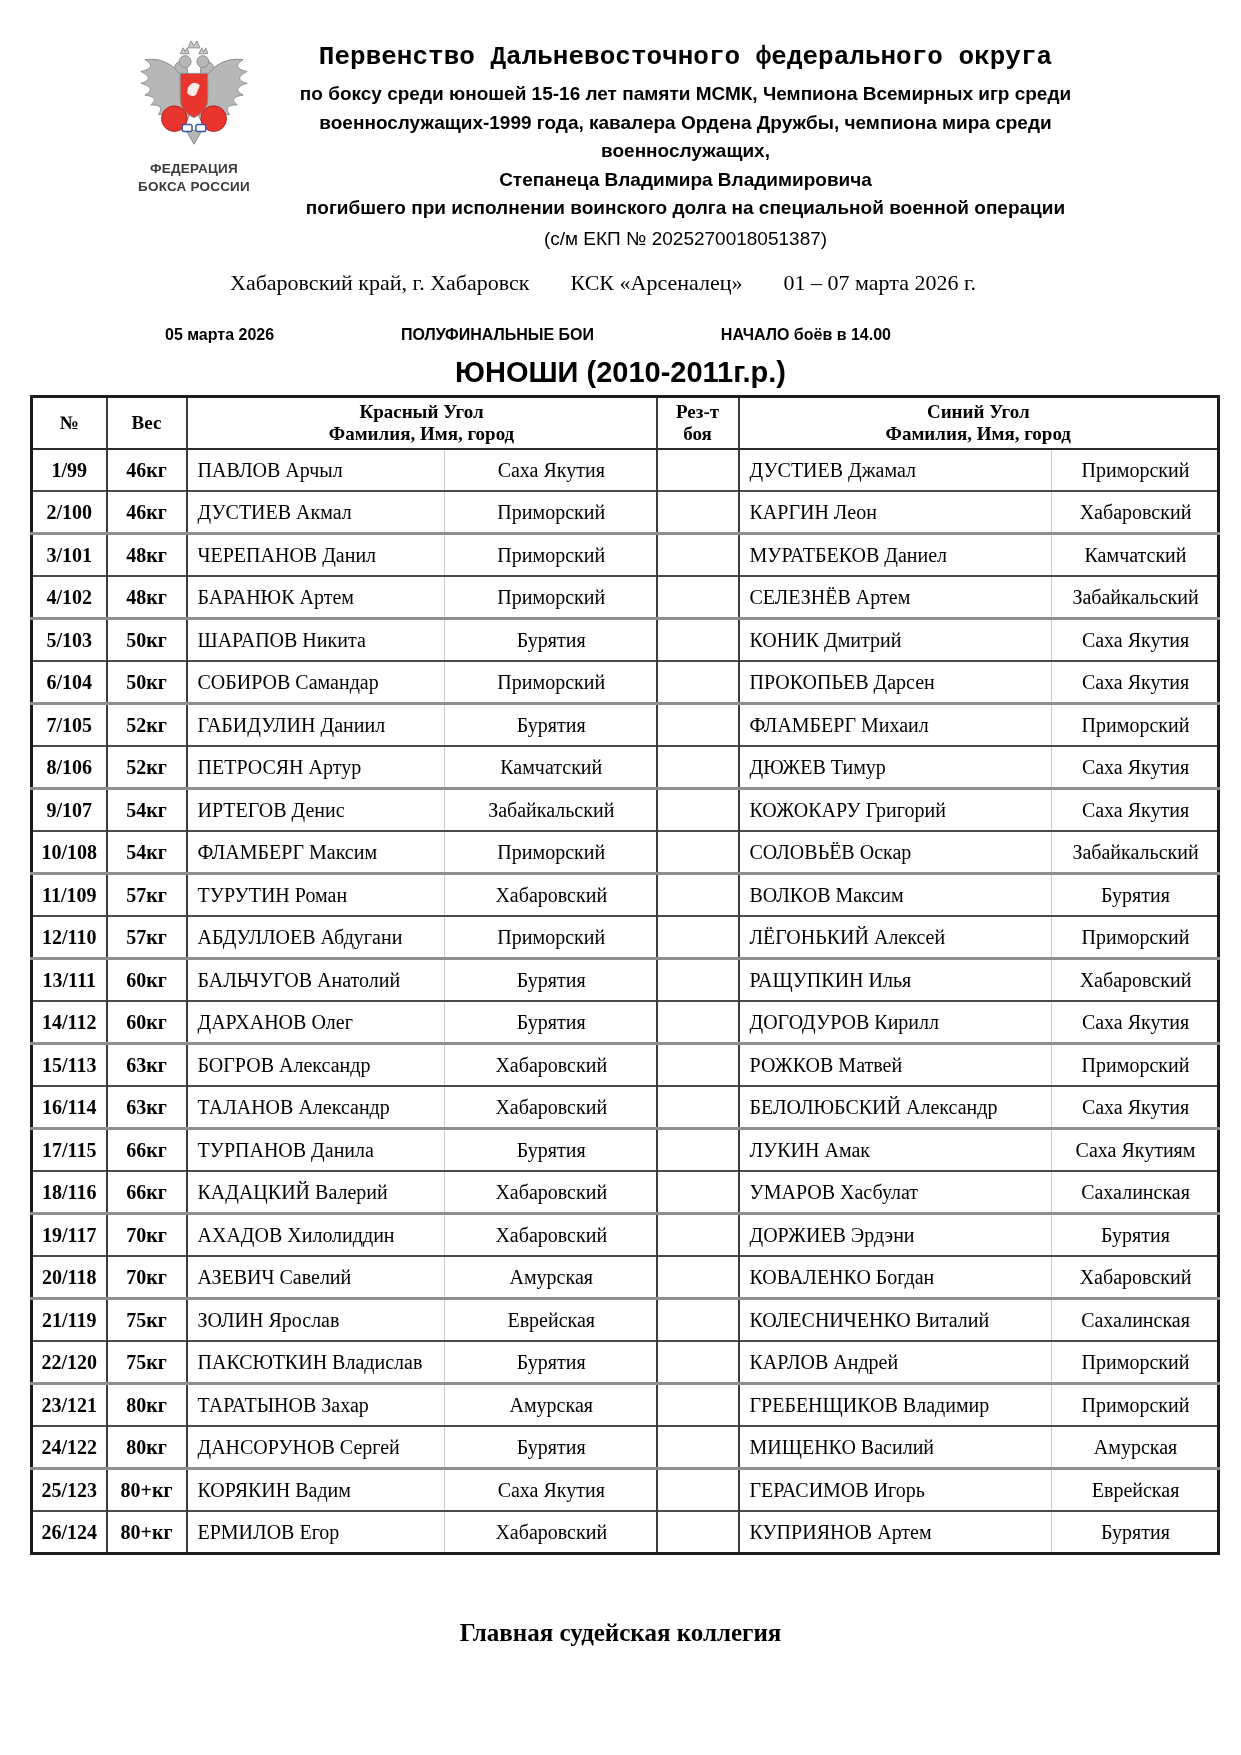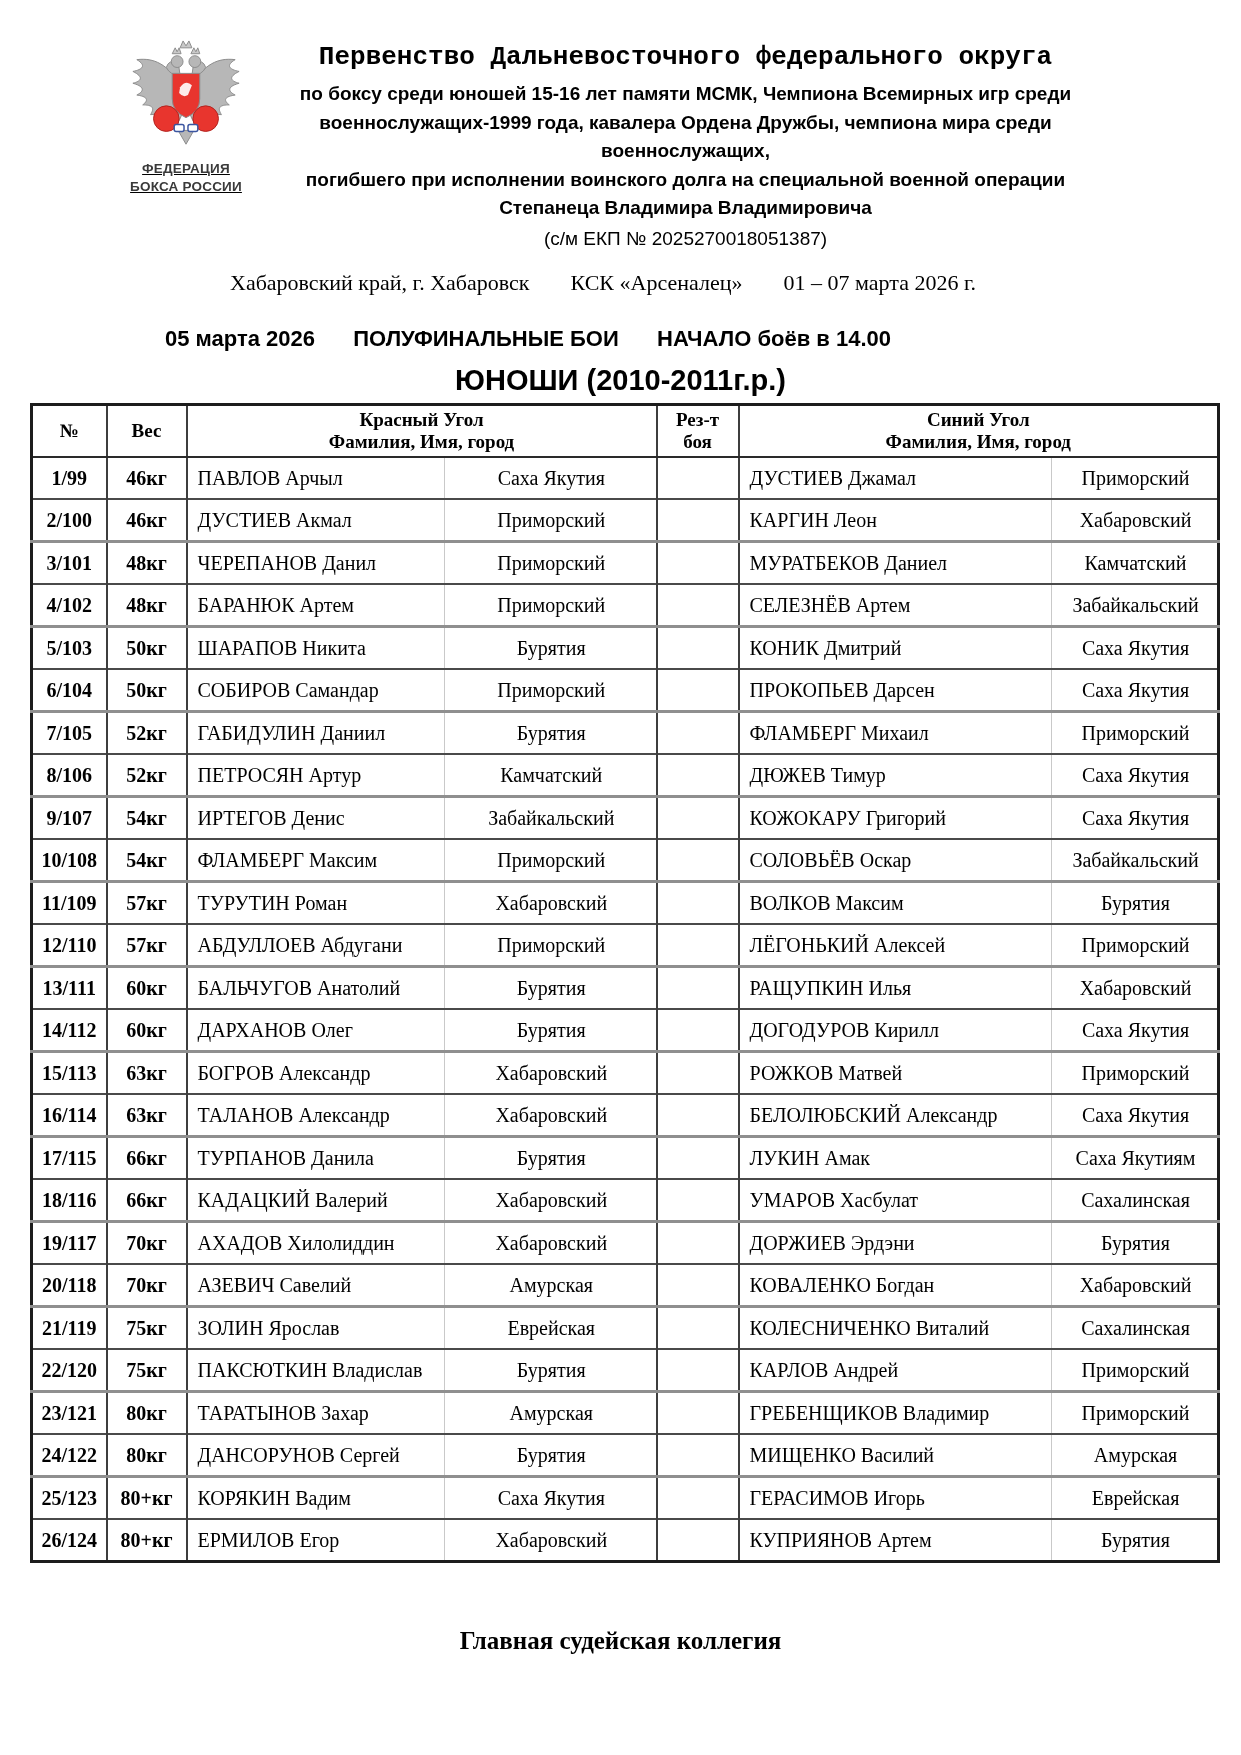--- a/index.html
+++ b/index.html
@@ -1,36 +1,36 @@
 <!DOCTYPE html>
 <html><head>
 <meta charset="utf-8">
 <style>
   html,body{margin:0;padding:0;}
   body{
     width:1241px;height:1755px;background:#ffffff;position:relative;
     font-family:"Liberation Serif", serif;color:#000;
   }
   
-  .logo{position:absolute;left:116px;top:36px;width:140px;text-align:center;text-decoration:underline;}
+  .logo{position:absolute;left:124px;top:36px;width:140px;text-align:center;}
   .logo svg{display:block;margin:0 auto;}
   .logo .org{font-family:"Liberation Sans",sans-serif;font-weight:700;
     font-size:13.5px;line-height:1.3;color:#3a3a3a;letter-spacing:.2px;margin-top:2px;}
   
   .header-text{margin:42px 120px 0 250px;text-align:center;}
   .title{font-family:Liberation Mono, monospace;font-weight:700;font-size:26px;margin:0 0 8px 0;}
   .subline{font-family:"Liberation Sans",sans-serif;font-weight:700;font-size:19px;line-height:1.5;}
   .ekp{font-family:"Liberation Sans",sans-serif;font-weight:400;font-size:19px;margin-top:5px;}
   
   .venue{display:flex;justify-content:space-between;align-items:baseline;
     padding:0 265px 0 230px;margin-top:20px;font-size:22px;}
   
   .session{display:flex;justify-content:space-between;align-items:baseline;
     padding:0 350px 0 165px;margin-top:30px;
-    font-family:"Liberation Sans",sans-serif;font-weight:700;font-size:22px;}
+    font-family:"Liberation Sans",sans-serif;font-weight:700;font-size:16px;}
   
   .category{{text-align:center}text-align:center;font-family:"Liberation Sans",sans-serif;
     font-weight:700;font-size:29px;margin-top:12px;}
   
   table.bouts{border-collapse:collapse;table-layout:fixed;width:1187px;
     margin:6px 0 0 30px;border:3px solid #1c1c1c;}
   table.bouts th,table.bouts td{overflow:hidden;white-space:nowrap;}
   thead th{font-family:"Liberation Serif",serif;font-weight:700;font-size:19px;
     line-height:1.18;padding:3px 2px;vertical-align:middle;text-align:center;
     border-bottom:2px solid #2a2a2a;}
@@ -85,22 +85,22 @@
   <div class="org">
     <div>ФЕДЕРАЦИЯ</div>
     <div>БОКСА РОССИИ</div>
   </div>
 </div>
 
 <div class="header-text">
   <div class="title">Первенство Дальневосточного федерального округа</div>
   <div class="subline">по боксу среди юношей 15-16 лет памяти МСМК, Чемпиона Всемирных игр среди</div>
   <div class="subline">военнослужащих-1999 года, кавалера Ордена Дружбы, чемпиона мира среди военнослужащих,</div>
+  <div class="subline">Степанеца Владимира Владимировича</div>
   <div class="subline">погибшего при исполнении воинского долга на специальной военной операции</div>
-  <div class="subline">Степанеца Владимира Владимировича</div>
   <div class="ekp">(с/м ЕКП № 2025270018051387)</div>
 </div>
 
 <div class="venue">
   <span>Хабаровский край, г. Хабаровск</span>
   <span>КСК «Арсеналец»</span>
   <span>01 – 07 марта 2026 г.</span>
 </div>
 
 <div class="session">

